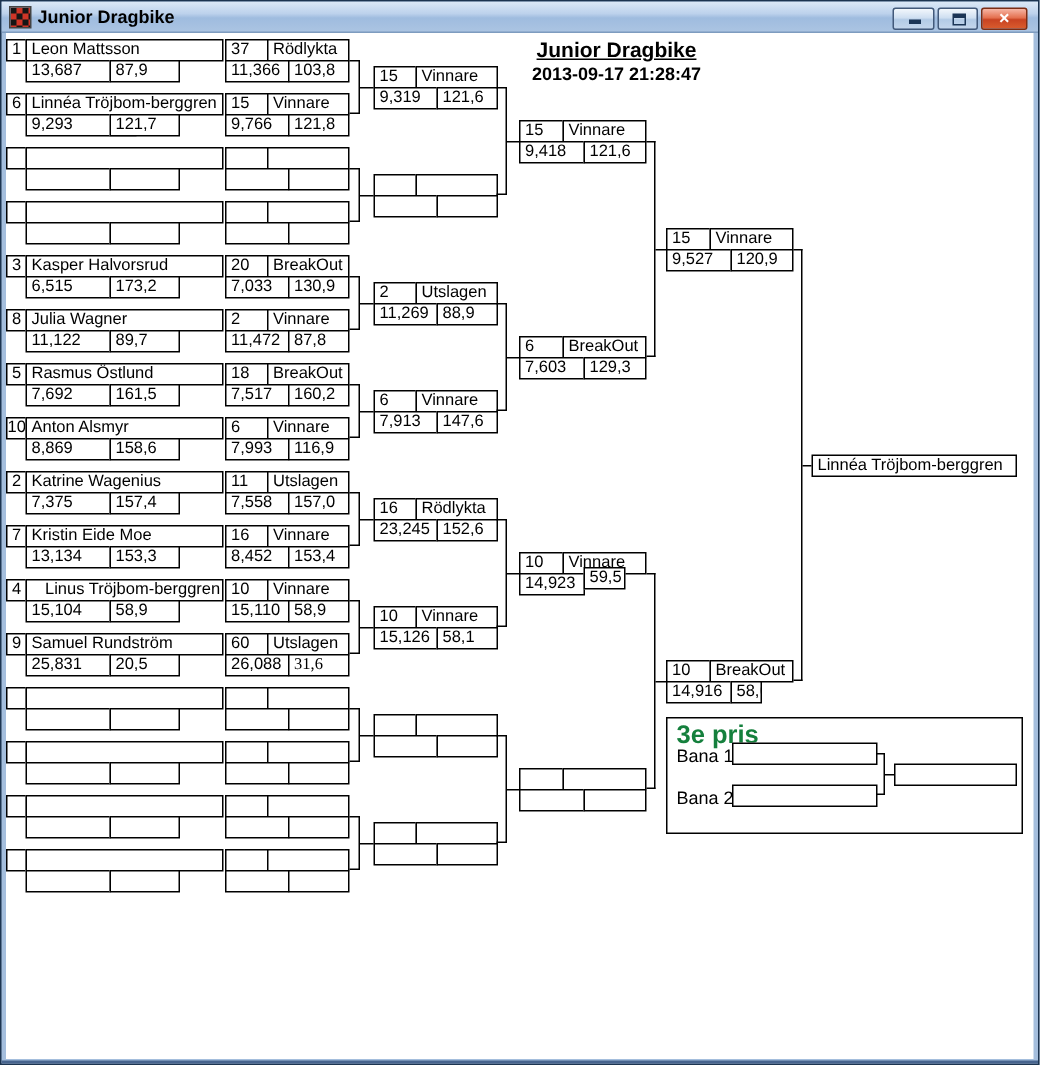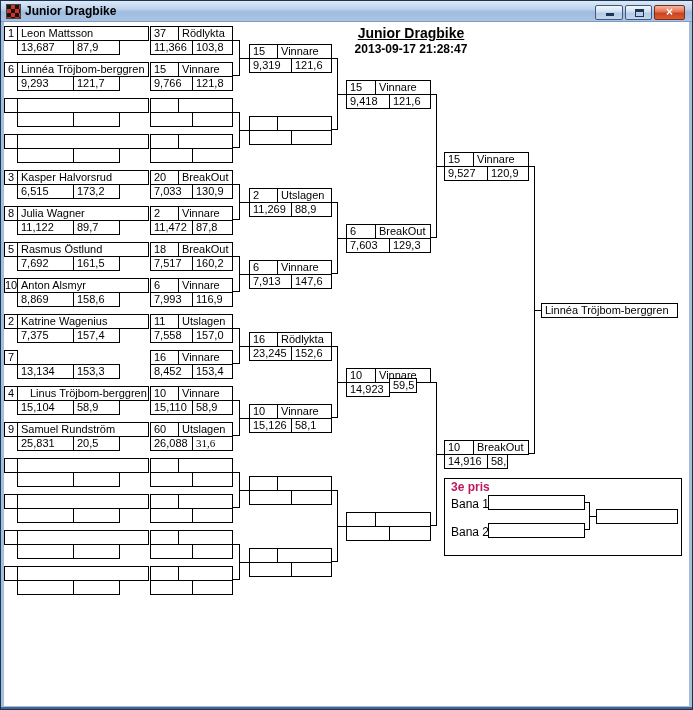--- a/index.html
+++ b/index.html
@@ -36,21 +36,21 @@
   .seed { padding-left:0; text-align:center; }
   .br { position:absolute; border:1px solid #000; border-left:none; }
   .st { position:absolute; height:0; border-top:1px solid #000; }
 
   .hdr-title { position:absolute; left:307px; top:3px; width:200px; text-align:center;
                font-size:14px; font-weight:bold; text-decoration:underline; color:#000; }
   .hdr-date  { position:absolute; left:307px; top:20px; width:200px; text-align:center;
                font-size:12px; font-weight:bold; color:#000; }
 
   .tp-frame { position:absolute; left:440px; top:456px; width:238px; height:78px; border:1px solid #000; }
-  .tp-title { position:absolute; left:447px; top:458px; font-size:12px; font-weight:bold; color:#be185d; }
+  .tp-title { position:absolute; left:447px; top:458px; font-size:17px; font-weight:bold; color:#15803d; }
   .tp-label { position:absolute; left:447px; font-size:12px; color:#000; }
 </style>
 </head>
 <body>
 
 <div class="window">
   <div class="titlebar">
     <div class="app-icon"></div>
     <span class="title-text">Junior Dragbike</span>
     <div class="win-buttons">
@@ -109,20 +109,21 @@
       <div class="cell" style="left: 69px; top: 234px; width: 47px;">161,5</div>
       <div class="cell seed" style="left: 0px; top: 256px; width: 14px;">10</div>
       <div class="cell" style="left: 13px; top: 256px; width: 132px;">Anton Alsmyr</div>
       <div class="cell" style="left: 13px; top: 270px; width: 57px;">8,869</div>
       <div class="cell" style="left: 69px; top: 270px; width: 47px;">158,6</div>
       <div class="cell seed" style="left: 0px; top: 292px; width: 14px;">2</div>
       <div class="cell" style="left: 13px; top: 292px; width: 132px;">Katrine Wagenius</div>
       <div class="cell" style="left: 13px; top: 306px; width: 57px;">7,375</div>
       <div class="cell" style="left: 69px; top: 306px; width: 47px;">157,4</div>
       <div class="cell seed" style="left: 0px; top: 328px; width: 14px;">7</div>
+      <div class="cell" style="left: 13px; top: 328px; width: 132px;">Kristin Eide Moe</div>
       <div class="cell" style="left: 13px; top: 342px; width: 57px;">13,134</div>
       <div class="cell" style="left: 69px; top: 342px; width: 47px;">153,3</div>
       <div class="cell seed" style="left: 0px; top: 364px; width: 14px;">4</div>
       <div class="cell" style="left: 13px; top: 364px; width: 132px; padding-left: 12px;">Linus Tröjbom-berggren</div>
       <div class="cell" style="left: 13px; top: 378px; width: 57px;">15,104</div>
       <div class="cell" style="left: 69px; top: 378px; width: 47px;">58,9</div>
       <div class="cell seed" style="left: 0px; top: 400px; width: 14px;">9</div>
       <div class="cell" style="left: 13px; top: 400px; width: 132px;">Samuel Rundström</div>
       <div class="cell" style="left: 13px; top: 414px; width: 57px;">25,831</div>
       <div class="cell" style="left: 69px; top: 414px; width: 47px;">20,5</div>

